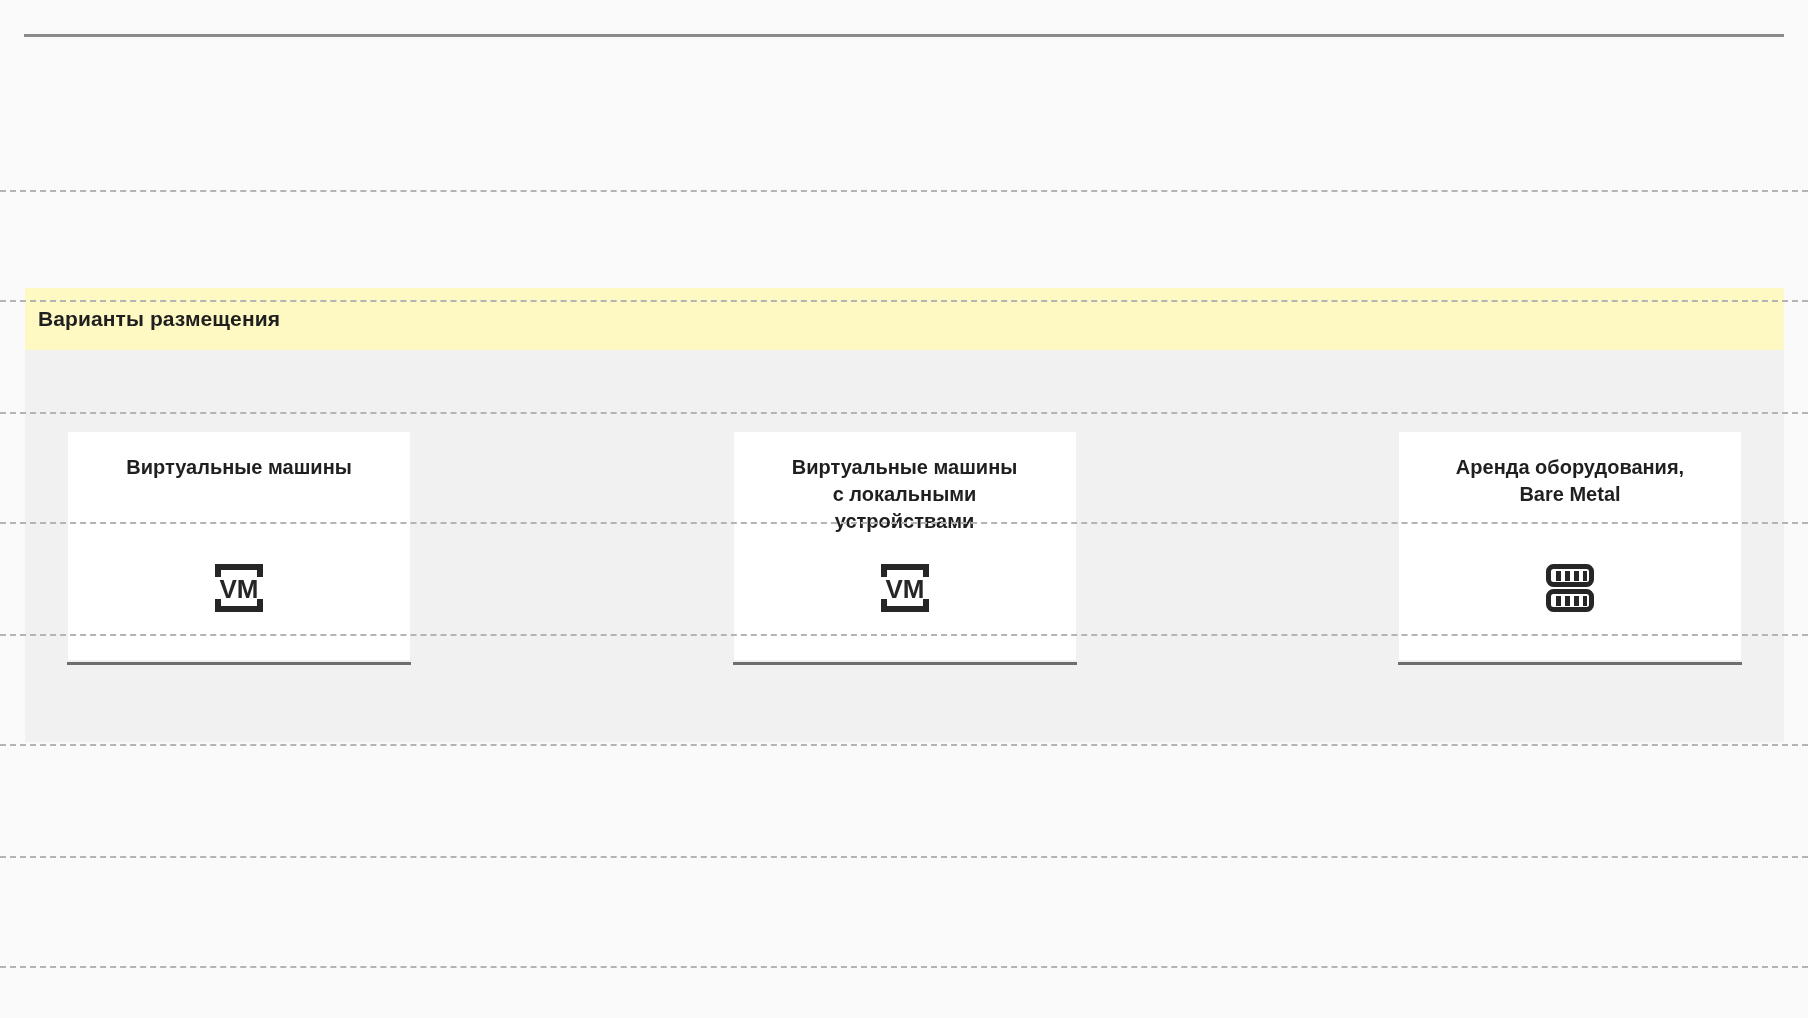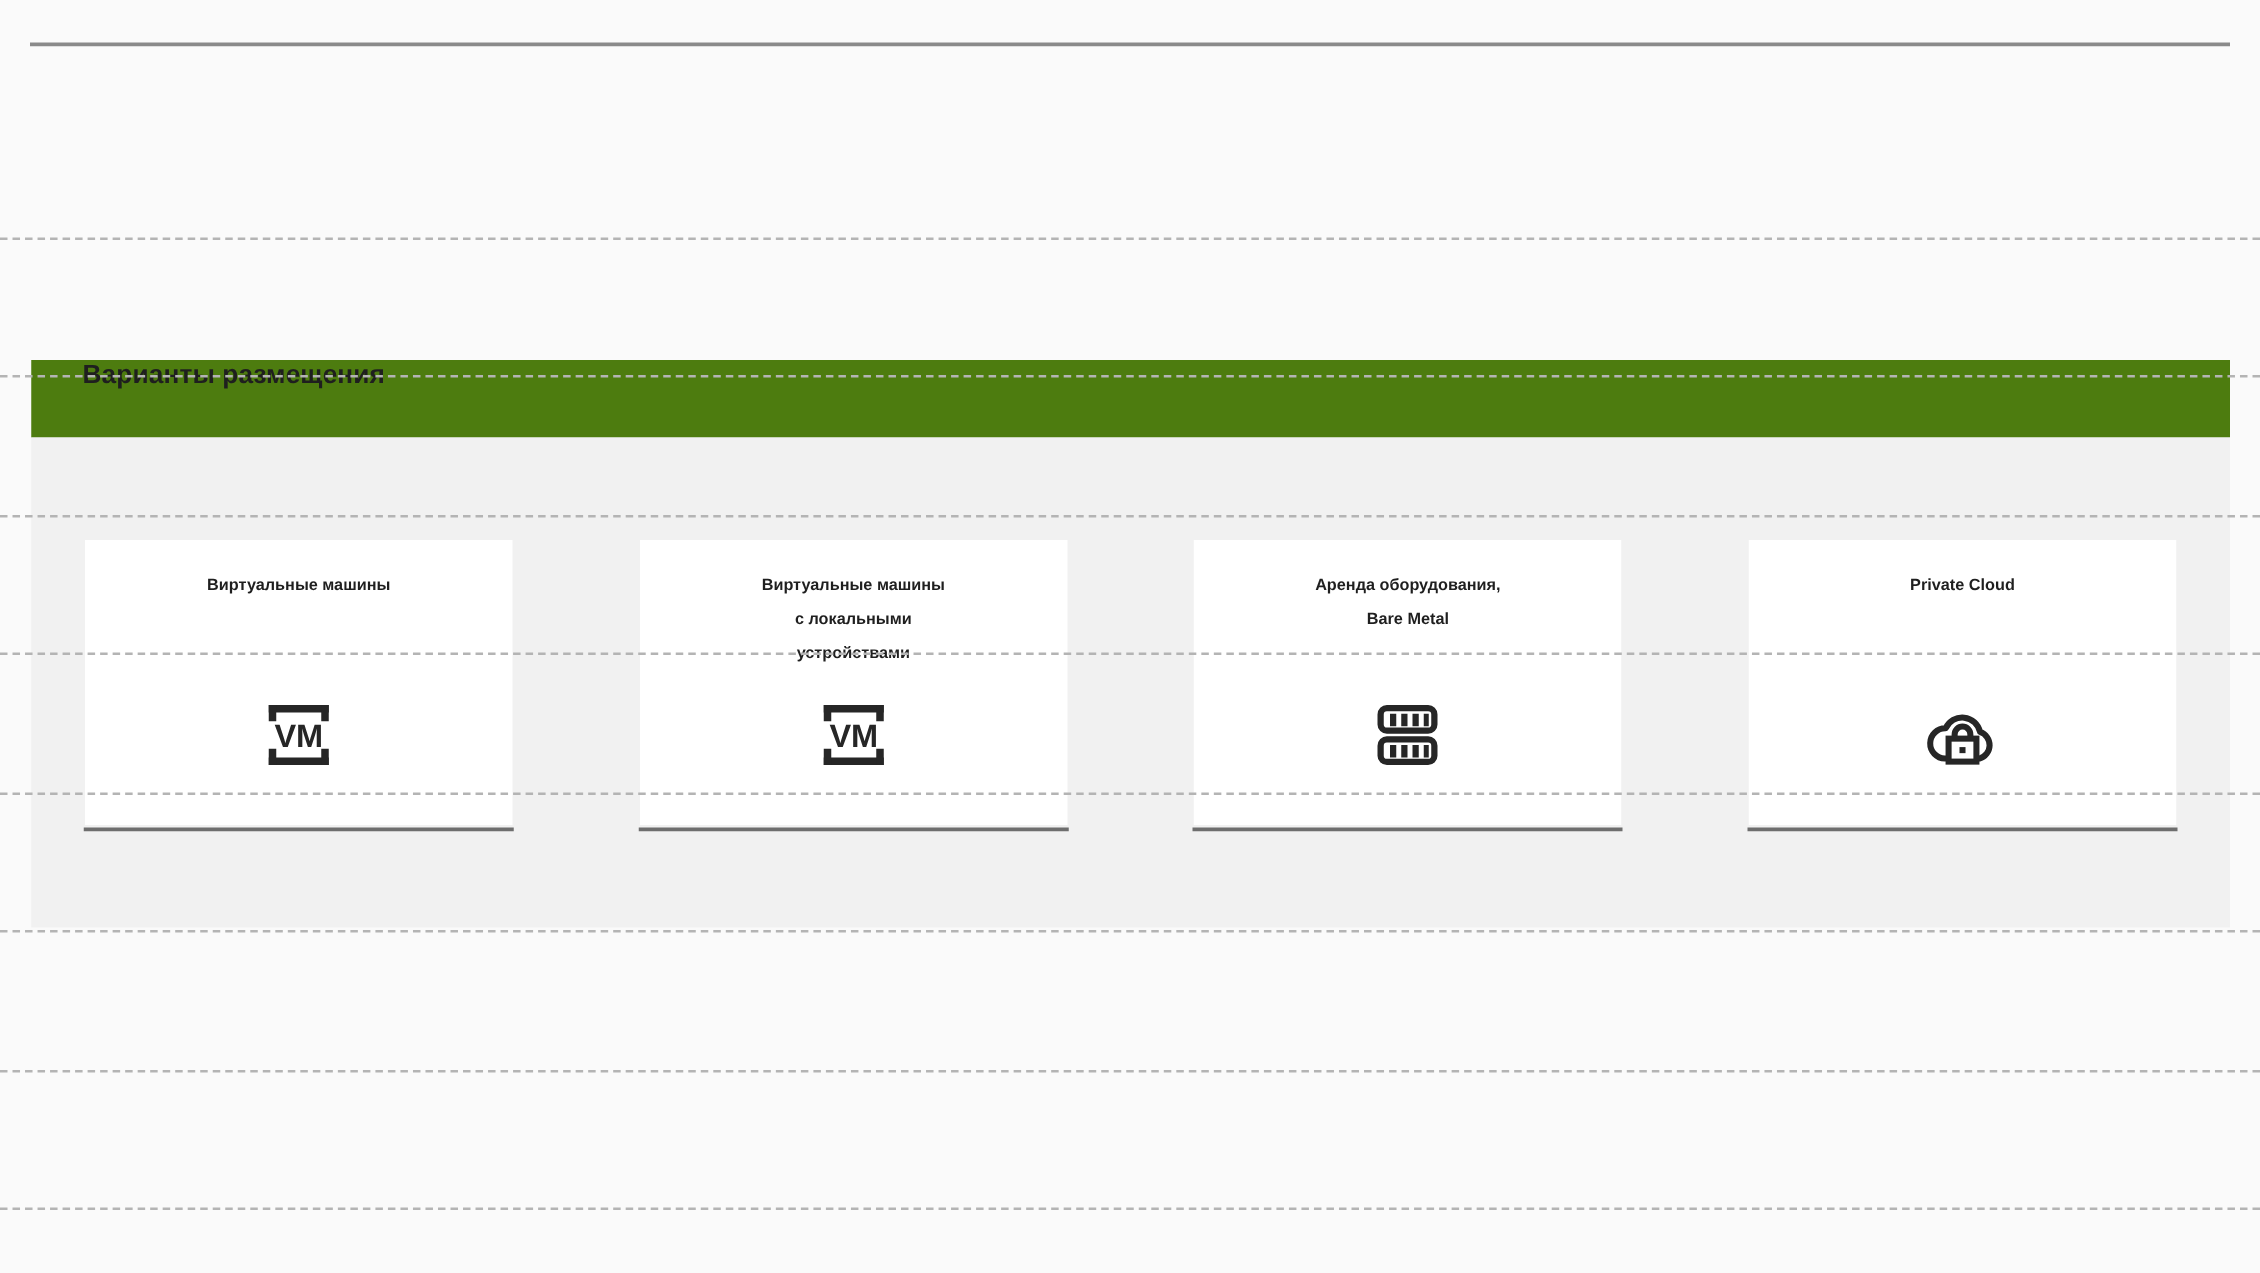--- a/index.html
+++ b/index.html
@@ -42,23 +42,24 @@
   
   #section {
     position: absolute;
     left: 25px;
     top: 288px;
     width: 1759px;
     z-index: 2;
   }
   #section-header {
     height: 62px;
-    background: #4d7c0f;
-    display: flex;
-    padding-left: 41px;
+    background: #fef9c3;
+    display: flex;
+    align-items: center;
+    padding-left: 13px;
   }
   #section-title {
     font-size: 21px;
     font-weight: bold;
     color: #1f1f1f;
     letter-spacing: 0.1px;
   }
   #section-body {
     background: #f1f1f1;
     padding: 82px 0 82px 0;
@@ -85,21 +86,21 @@
   .card::after {
     content: "";
     position: absolute;
     left: -1px;
     right: -1px;
     bottom: -5px;
     height: 3px;
     background: #6e6e6e;
   }
   .card-title {
-    font-size: 13px;
+    font-size: 20px;
     font-weight: bold;
     color: #1f1f1f;
     text-align: center;
     line-height: 27px;
     white-space: pre-line;
     max-width: 290px;
   }
   .card-icon {
     position: absolute;
     left: 50%;
@@ -190,30 +191,16 @@
               <rect x="39" y="11" width="4" height="10"></rect>
               <rect x="12" y="36" width="5" height="10"></rect>
               <rect x="21" y="36" width="5" height="10"></rect>
               <rect x="30" y="36" width="5" height="10"></rect>
               <rect x="39" y="36" width="4" height="10"></rect>
             </g>
           </svg>
         </div>
       </div>
 
-      <div class="card">
-        <div class="card-title">Private Cloud</div>
-        <div class="card-icon">
-          <svg width="62" height="54" viewBox="0 0 62 54" aria-hidden="true">
-            <path d="M16.5 46.5
-                     a12.5 12.5 0 0 1 0.6 -25
-                     a15 15 0 0 1 28.4 3
-                     a11.5 11.5 0 0 1 -0.5 22 Z" fill="none" stroke="#262626" stroke-width="5" stroke-linejoin="round"></path>
-            <path d="M24.5 30 v-3.5 a6.5 6.5 0 0 1 13 0 V30" fill="none" stroke="#262626" stroke-width="5"></path>
-            <rect x="19.5" y="30" width="23" height="19" fill="#fff" stroke="#262626" stroke-width="5"></rect>
-            <rect x="28.5" y="37" width="5" height="5" fill="#262626"></rect>
-          </svg>
-        </div>
-      </div>
 
     </div>
   </div>
 </div>
 
 </body></html>

